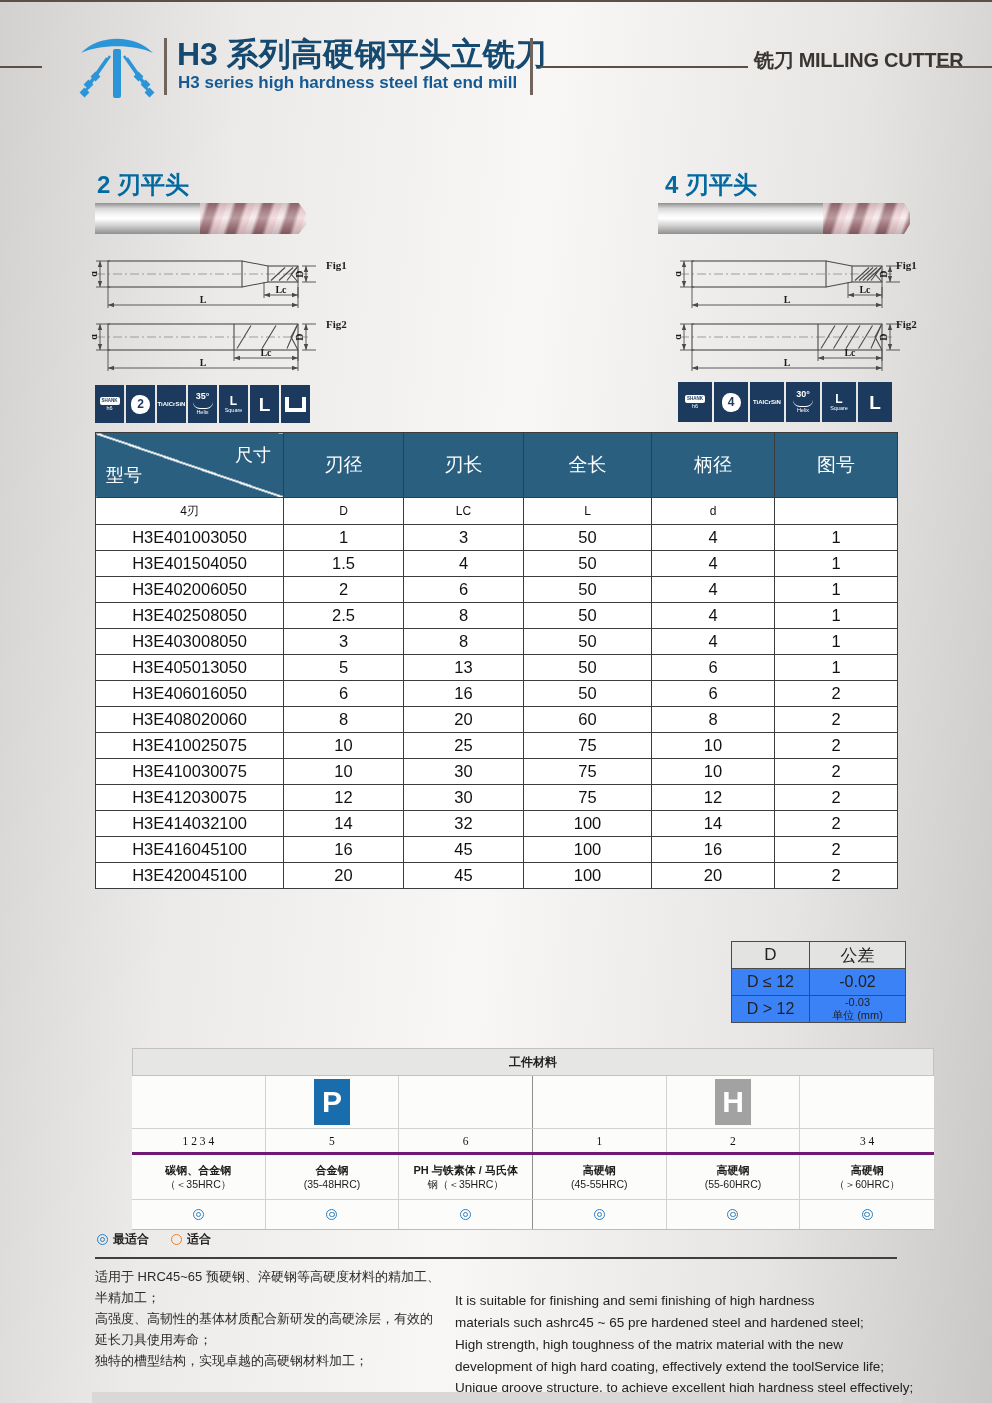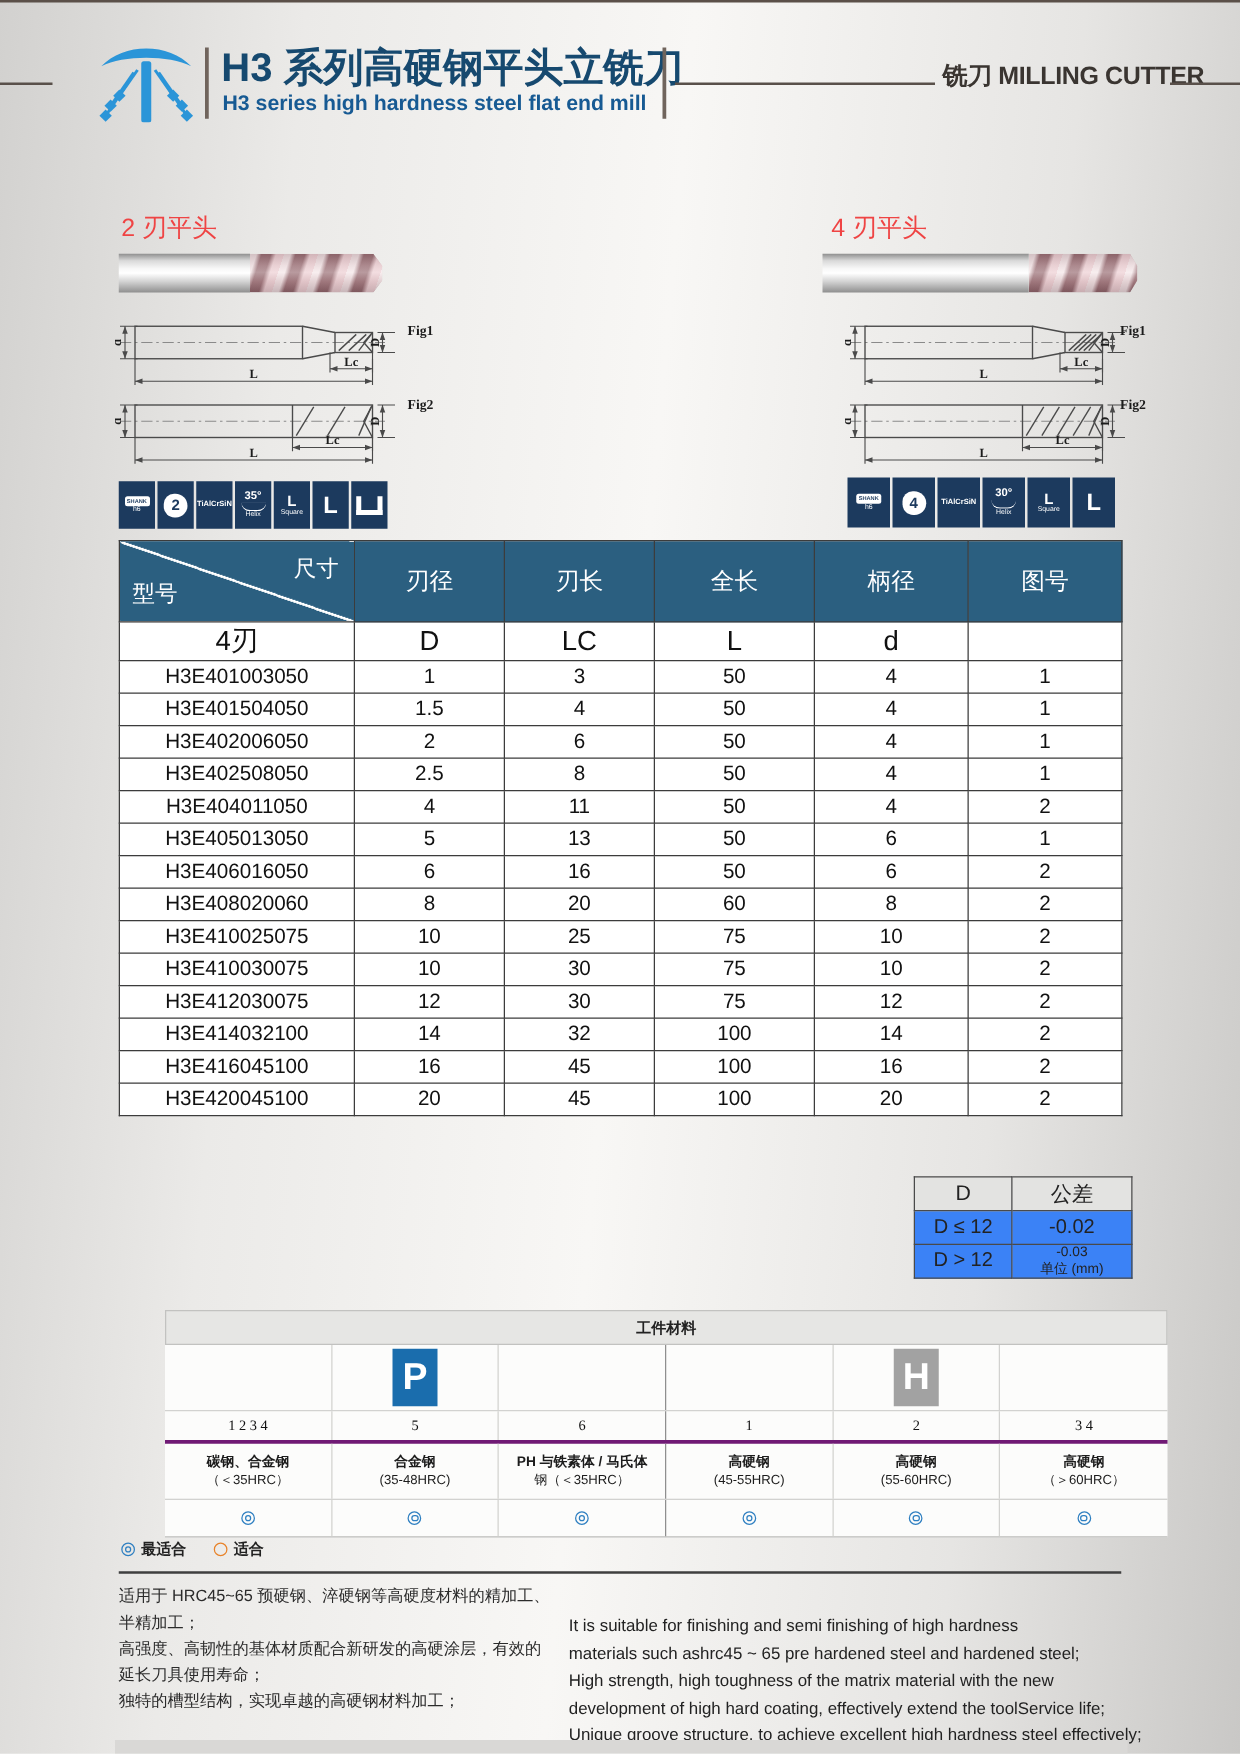--- a/index.html
+++ b/index.html
@@ -13,21 +13,21 @@
 
   
   .rule{background:#59504a;height:2px;}
   #header-rule{left:0;top:136;width:992px;height:2px;background:#5b5049;}
   .vbar{width:3px;height:57px;background:#70645c;}
   #title-zh{left:177px;top:33px;font-size:32px;font-weight:bold;color:#16496f;white-space:nowrap;}
   #title-en{left:178px;top:73px;font-size:17px;font-weight:bold;color:#175a93;white-space:nowrap;}
   #category{left:754px;top:47px;font-size:20px;font-weight:bold;color:#3a3531;letter-spacing:-0.3px;white-space:nowrap;}
 
   
-  .sec-label{font-size:20px;font-weight:normal;color:#ef4444;white-space:nowrap;}
+  .sec-label{font-size:24px;font-weight:bold;color:#0369a1;white-space:nowrap;}
   .photo{display:flex;}
   .photo .shank{
     background:linear-gradient(to bottom,#8f8f8f 0%,#d9d9d9 18%,#f7f7f7 38%,#ffffff 50%,#d2d2d2 72%,#8f8f8f 100%);
   }
   .photo .flute{
     background:
       repeating-linear-gradient(108deg,rgba(255,255,255,.55) 0 5px,rgba(118,78,84,.45) 9px 16px,rgba(245,224,227,.6) 20px 26px),
       linear-gradient(to bottom,#9c7278 0%,#d8b9bd 30%,#efd9dc 48%,#c0989d 72%,#835d63 100%);
     clip-path:polygon(0 0,93% 0,100% 32%,100% 68%,93% 100%,0 100%);
   }
@@ -57,21 +57,21 @@
   
   #spec{left:95px;top:432px;}
   #spec table{border-collapse:collapse;table-layout:fixed;width:802px;}
   #spec th,#spec td{border:1px solid #3c3c3c;padding:0;text-align:center;}
   #spec thead th{background:#2b5f80;color:#fff;font-weight:normal;font-size:19px;height:64px;}
   #spec th.corner{position:relative;
     background:linear-gradient(to right top,#2b5f80 calc(50% - 1px),#ffffff calc(50% - 1px),#ffffff calc(50% + 1px),#2b5f80 calc(50% + 1px));padding-left:46px;}
   #spec .c-tr{position:absolute;right:12px;top:10px;font-size:18px;}
   #spec .c-bl{position:absolute;left:10px;bottom:10px;font-size:18px;}
   #spec tbody td{background:#fff;height:25px;font-size:16.5px;color:#111;}
-  #spec tr.subhead td{height:26px;font-size:22px;}
+  #spec tr.subhead td{height:26px;font-size:12px;}
 
   
   #tol{left:731px;top:941px;}
   #tol table{border-collapse:collapse;table-layout:fixed;width:174px;}
   #tol th,#tol td{border:1px solid #4a4a4a;text-align:center;padding:0;}
   #tol th{background:#e3e3e1;font-weight:normal;font-size:17px;height:26px;color:#222;}
   #tol td{background:#3b82f6;font-size:16px;height:26px;color:#222;}
   #tol .small{font-size:11px;line-height:1.15;}
 
   
@@ -406,26 +406,26 @@
           </tr>
           <tr>
             <td>H3E402508050</td>
             <td>2.5</td>
             <td>8</td>
             <td>50</td>
             <td>4</td>
             <td>1</td>
           </tr>
           <tr>
-            <td>H3E404011050</td>
-            <td>4</td>
-            <td>11</td>
+            <td>H3E403008050</td>
+            <td>3</td>
+            <td>8</td>
             <td>50</td>
             <td>4</td>
-            <td>2</td>
+            <td>1</td>
           </tr>
           <tr>
             <td>H3E405013050</td>
             <td>5</td>
             <td>13</td>
             <td>50</td>
             <td>6</td>
             <td>1</td>
           </tr>
           <tr>

